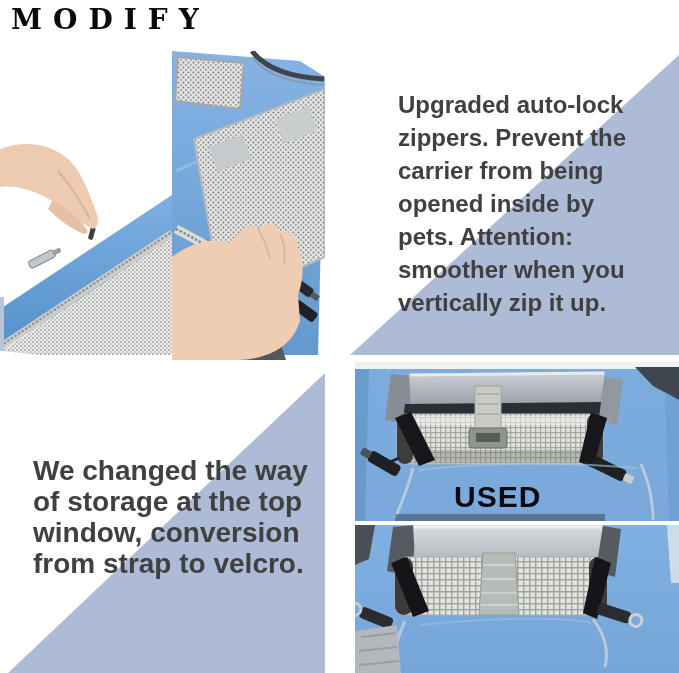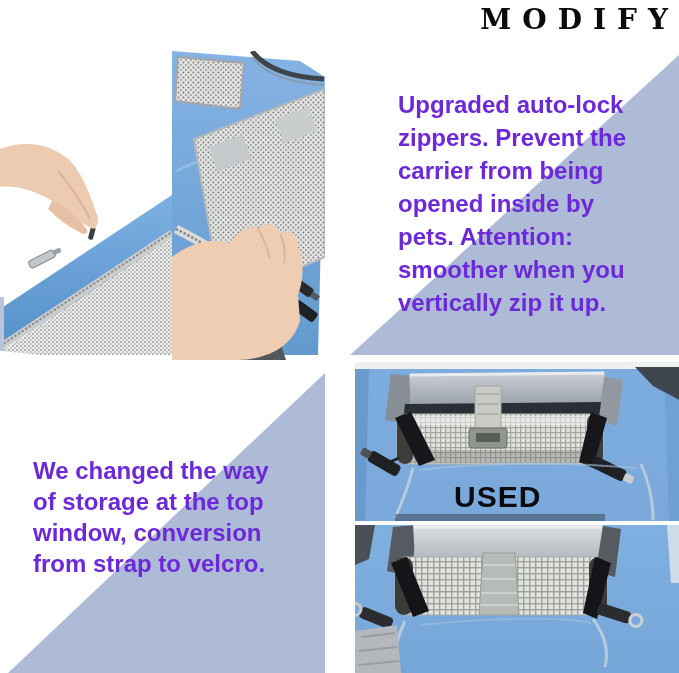--- a/index.html
+++ b/index.html
@@ -1,30 +1,30 @@
 <!DOCTYPE html>
 <html><head>
 <meta charset="utf-8">
 <style>
   html,body{margin:0;padding:0;background:#ffffff;}
   .canvas{
     position:relative;width:679px;height:673px;background:#ffffff;
     overflow:hidden;font-family:"Liberation Sans",sans-serif;
   }
   .title{
-    position:absolute;top:3px;left:0;right:0;text-align:right;
+    position:absolute;top:3px;left:0;right:0;text-align:left;
     font-family:"DejaVu Serif",serif;font-weight:700;font-size:28px;
     letter-spacing:11px;color:#0b0b0b;text-indent:11px;
   }
   .tri{position:absolute;}
   .feature-text{
-    position:absolute;white-space:pre-line;font-weight:bold;color:#6d28d9;
+    position:absolute;white-space:pre-line;font-weight:bold;color:#404040;
   }
   .feature-top{left:398px;top:88px;width:282px;font-size:24px;line-height:33px;}
-  .feature-bottom{left:33px;top:455px;width:310px;font-size:24px;line-height:31px;}
+  .feature-bottom{left:33px;top:455px;width:310px;font-size:28px;line-height:31px;}
   .photo{position:absolute;display:block;}
   .photo-label{
     position:absolute;font-weight:bold;color:#0c0c10;font-size:30px;
     letter-spacing:1px;
   }
   .label-used{left:454px;top:480px;}
   .label-now{left:452px;top:632px;}
   .edge-sliver{position:absolute;left:0;top:297px;width:4px;height:54px;background:#b9c4da;}
 </style>
 </head>

